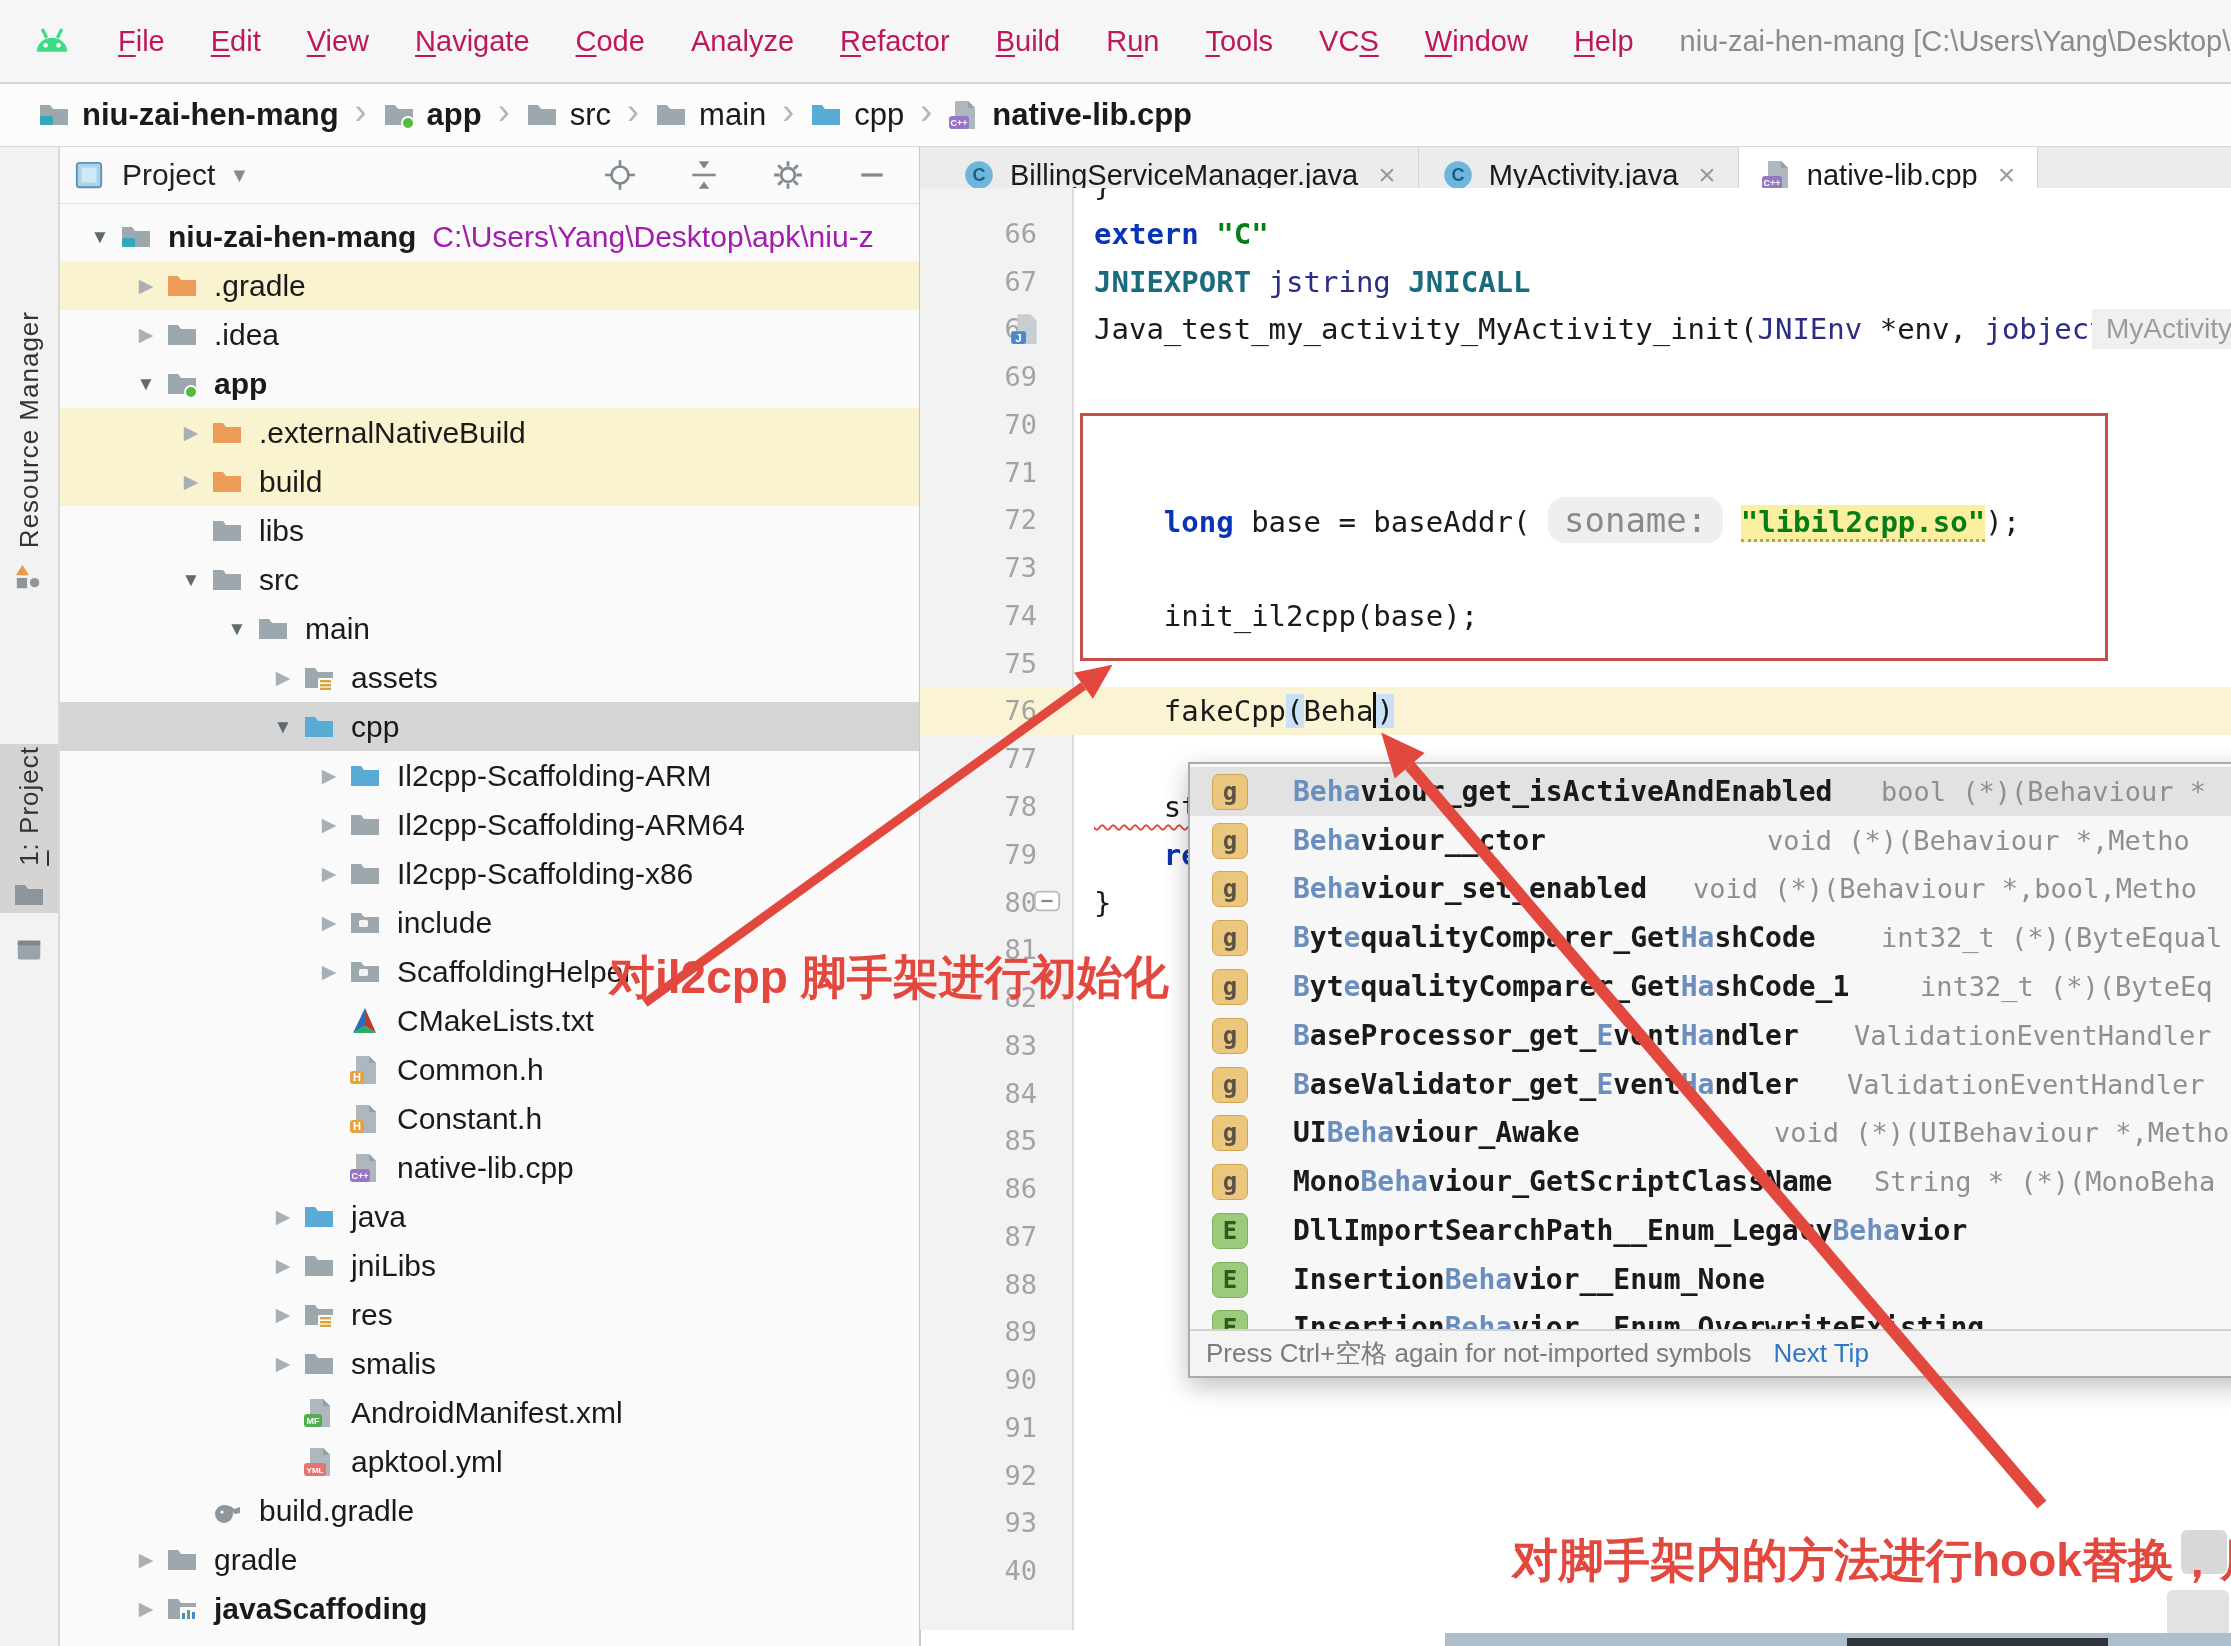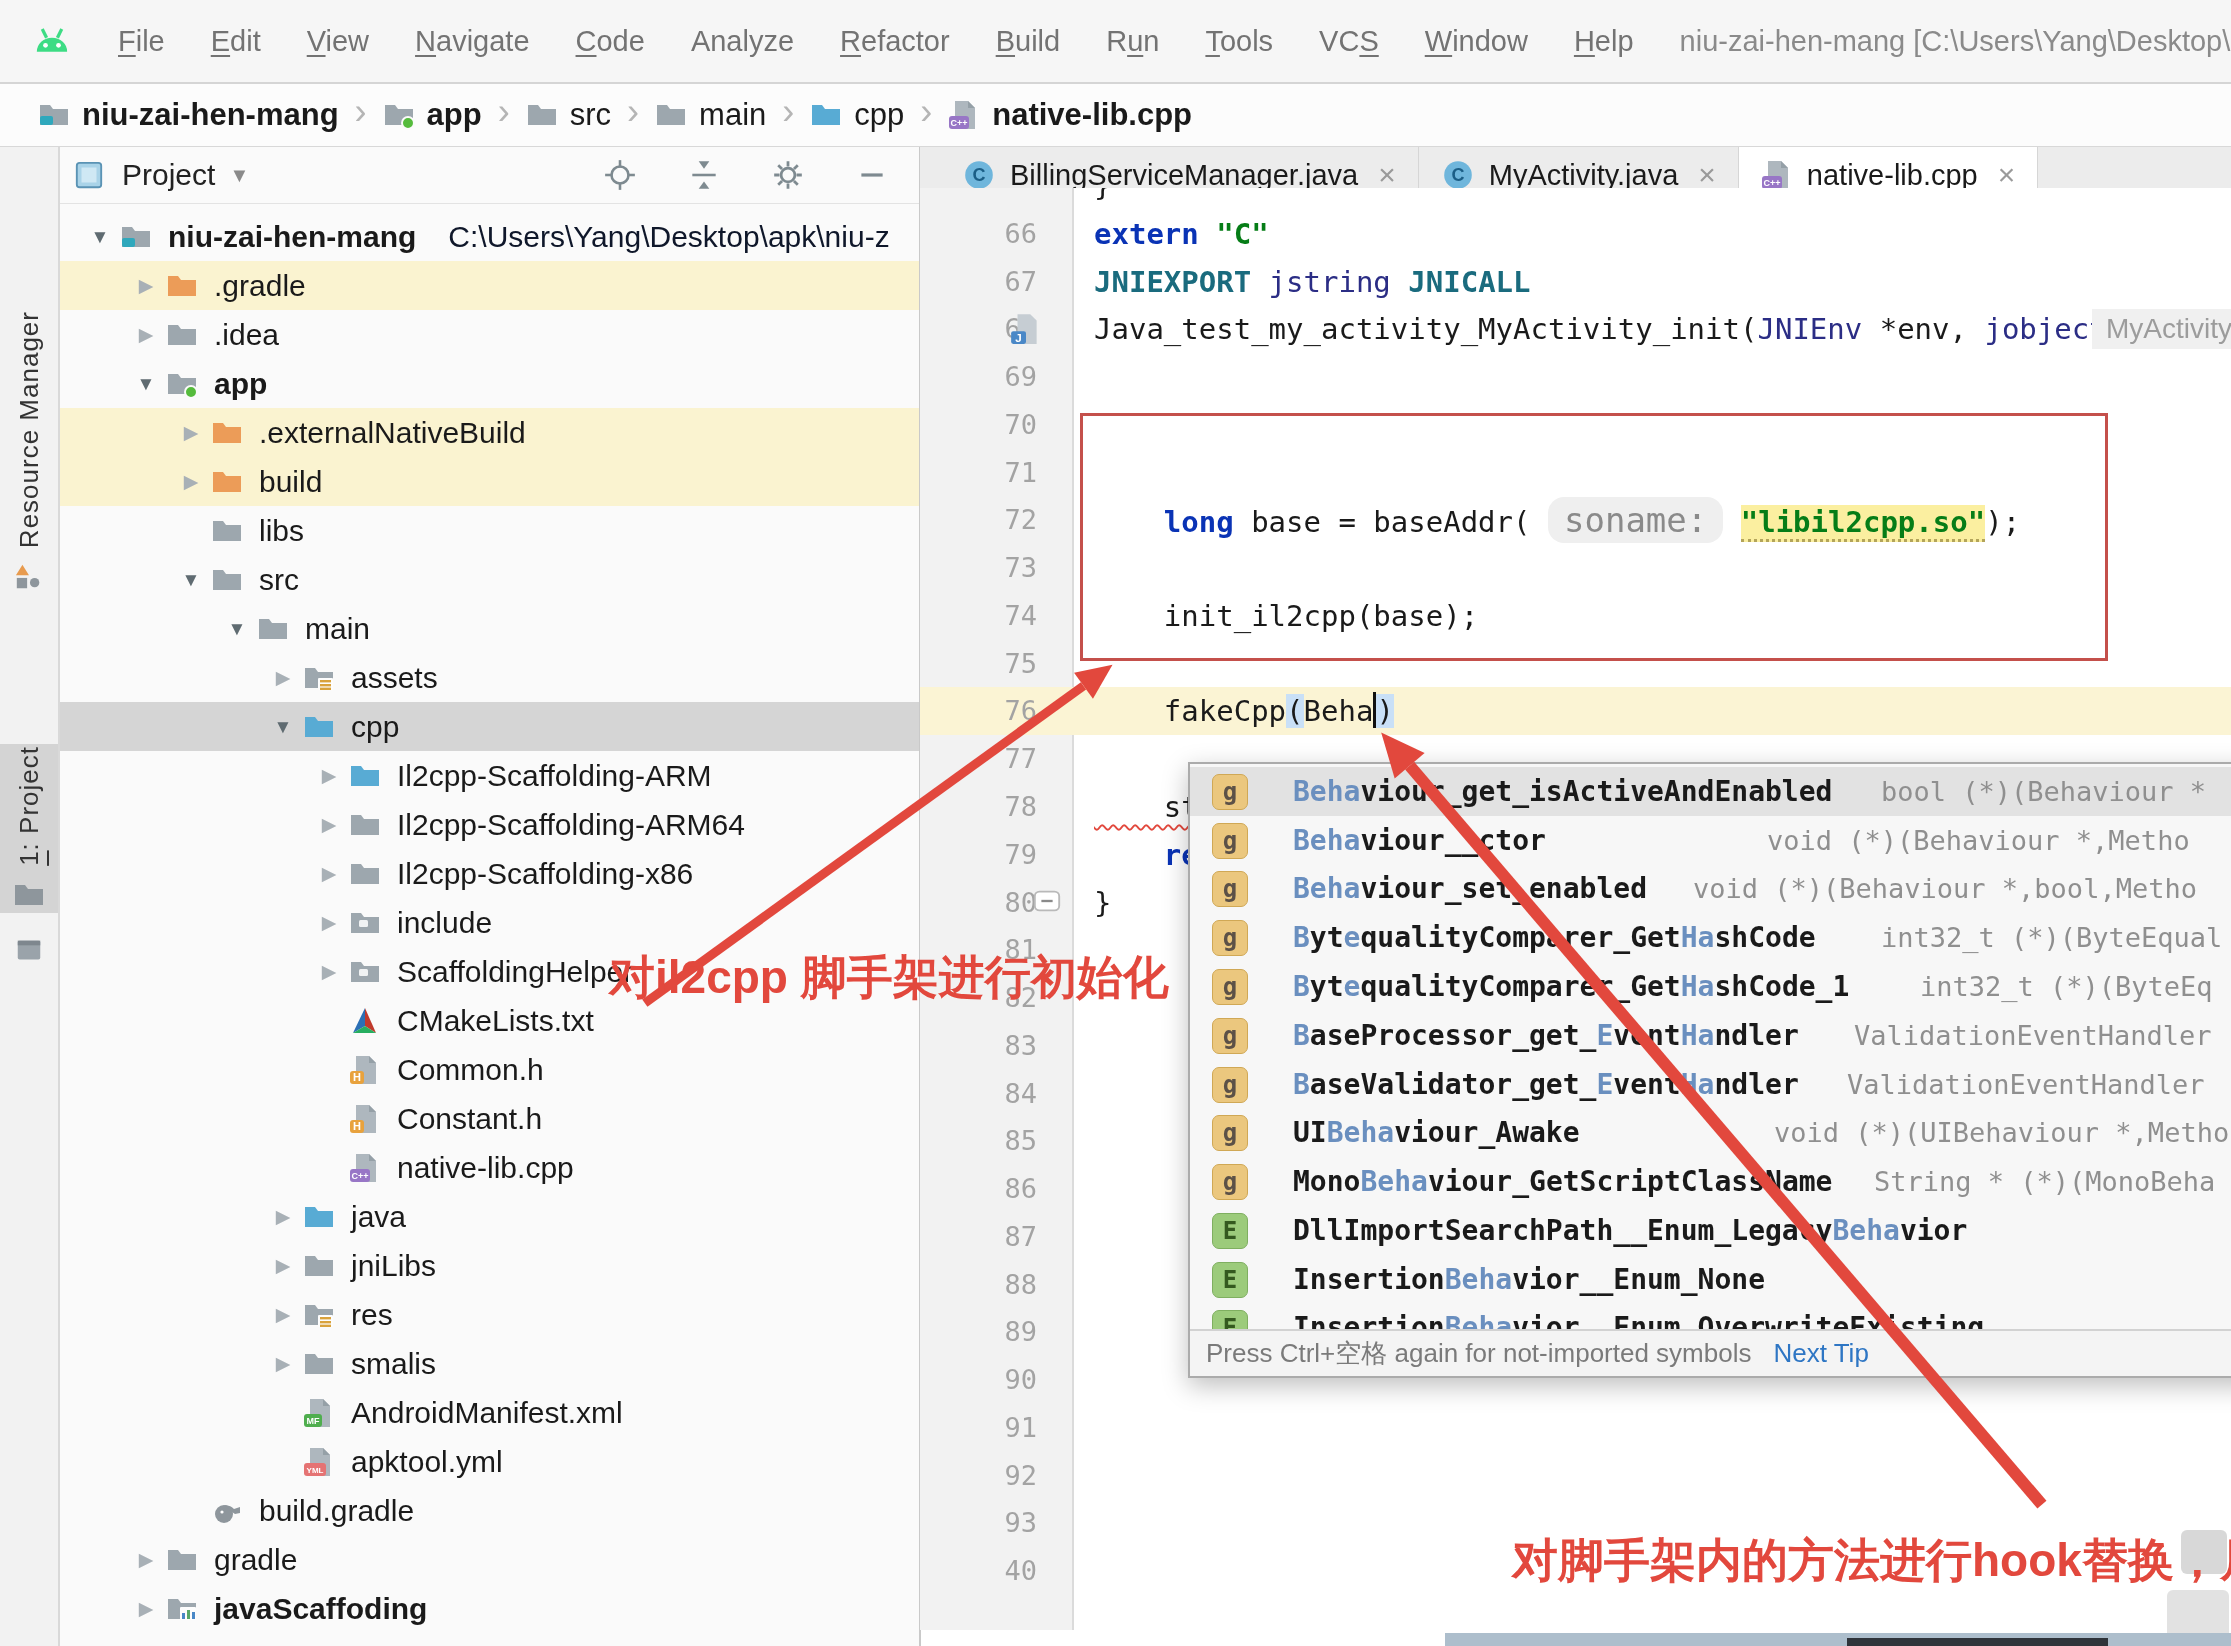--- a/index.html
+++ b/index.html
@@ -2,21 +2,21 @@
 <html><head>
 <meta charset="utf-8">
 <style>
   html,body{margin:0;padding:0;}
   body{width:2232px;height:1647px;position:relative;overflow:hidden;background:#fff;
        font-family:"Liberation Sans",sans-serif;color:#1a1a1a;}
   
   #menubar{position:absolute;left:0;top:0;width:2232px;height:82px;background:#f6f6f6;
            border-bottom:2px solid #d5d5d5;display:flex;align-items:center;}
   #logo{width:52px;height:52px;margin-left:26px;flex:0 0 auto;}
-  #menu-items{display:flex;gap:46px;margin-left:40px;font-size:29px;color:#737373;}
+  #menu-items{display:flex;gap:46px;margin-left:40px;font-size:29px;color:#be185d;}
   .menu-item{cursor:default;white-space:nowrap;}
   #win-title{margin-left:46px;font-size:29px;color:#8a8a8a;white-space:nowrap;overflow:hidden;}
   
   #breadcrumbbar{position:absolute;left:0;top:84px;width:2232px;height:64px;background:#fcfcfc;
                  border-bottom:2px solid #d8d8d8;display:flex;align-items:center;padding-left:38px;box-sizing:border-box;}
   .crumb{display:flex;align-items:center;gap:12px;font-size:31px;white-space:nowrap;}
   .crumb.bold{font-weight:bold;}
   .crumb-sep{color:#b5b5b5;font-size:36px;margin:0 16px 6px 16px;}
   .ic{display:inline-block;line-height:0;}
   .ic svg{display:block;}
@@ -39,21 +39,21 @@
   #panel-actions{margin-left:auto;display:flex;gap:36px;margin-right:30px;align-items:center;}
   #tree{padding-top:8px;}
   .tree-row{height:49px;display:flex;align-items:center;white-space:nowrap;font-size:30px;}
   .tree-row.yellow{background:#faf3d0;}
   .tree-row.selected{background:#d5d5d5;}
   .tw-arrow{width:40px;display:inline-block;text-align:center;flex:0 0 auto;}
   .tw-arrow.exp{color:#5f6b71;font-size:19px;}
   .tw-arrow.col{color:#a8b0b6;font-size:19px;}
   .tree-row .ic{margin-right:16px;flex:0 0 auto;}
   .tw-label.bold{font-weight:bold;}
-  .tw-suffix{color:#0f172a;margin-left:32px;}
+  .tw-suffix{color:#a21caf;margin-left:16px;}
   
   #editor{position:absolute;left:920px;top:147px;width:1311px;height:1499px;}
   #tabbar{position:absolute;left:0;top:0;width:1311px;height:58px;background:#ececec;border-bottom:2px solid #cfcfcf;
           display:flex;align-items:stretch;padding-left:20px;box-sizing:border-box;}
   .ed-tab{display:flex;align-items:center;gap:14px;padding:0 22px;font-size:29px;border-right:1px solid #d6d6d6;position:relative;}
   .ed-tab.active{background:#fff;}
   .ed-tab.active:after{content:"";position:absolute;left:0;right:0;bottom:-2px;height:9px;background:#3c76c0;}
   .tab-close{color:#9a9a9a;font-size:30px;margin-left:6px;}
   #ed-body{position:absolute;left:0;top:41px;width:1311px;height:1442px;background:#fff;overflow:hidden;}
   #gutter-bg{position:absolute;left:0;top:0;width:154px;height:100%;background:#f2f2f2;border-right:2px solid #dbdbdb;box-sizing:border-box;}

